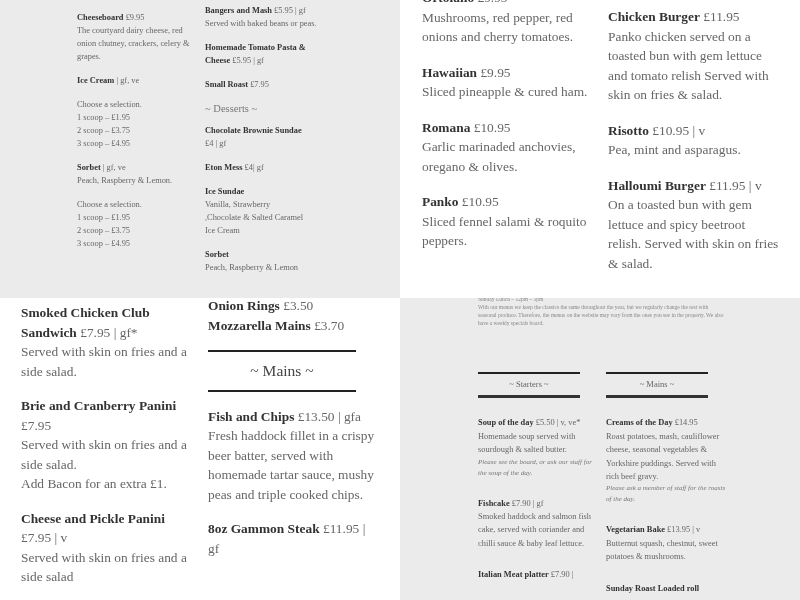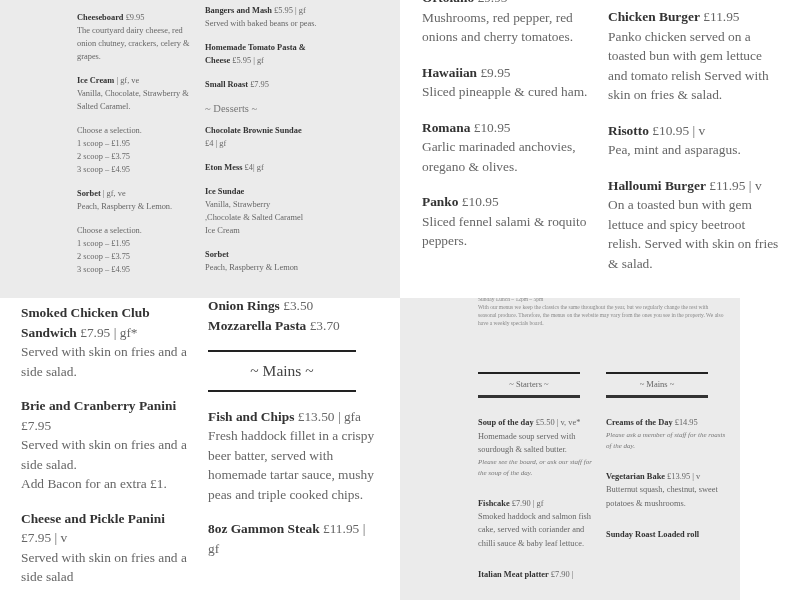--- a/index.html
+++ b/index.html
@@ -2,21 +2,21 @@
 <html><head>
 <meta charset="utf-8">
 <style>
   * { box-sizing: border-box; margin: 0; padding: 0; }
   html, body { width: 800px; height: 600px; overflow: hidden; background: #fff; }
   body { font-family: "DejaVu Serif", "Liberation Serif", serif; position: relative; color: #555; }
   .quad { position: absolute; overflow: hidden; }
   .q1 { left: 0; top: 0; width: 400px; height: 298px; background: #ebebeb; }
   .q2 { left: 400px; top: 0; width: 400px; height: 298px; background: #ffffff; }
   .q3 { left: 0; top: 298px; width: 400px; height: 302px; background: #ffffff; }
-  .q4 { left: 400px; top: 298px; width: 340px; height: 302px; background: #ebebeb; }
+  .q4 { left: 400px; top: 298px; width: 400px; height: 302px; background: #ebebeb; }
 
   .col { position: absolute; }
   .item { margin-bottom: 10px; }
   .name { font-weight: bold; color: #333; }
   .price { color: #666; font-weight: normal; }
   .desc { color: #666; }
   .note { font-style: italic; color: #777; }
   .rule { border-top: 2px solid #222; }
   .rule.thick { border-top: 3px solid #333; }
 
@@ -47,21 +47,20 @@
 <div class="quad q1">
   <div class="col" style="left:77px; top:11px; width:122px;">
     <div class="item">
       <span class="name">Cheeseboard</span>
       <span class="price">£9.95</span>
       <div class="desc">The courtyard dairy cheese, red onion chutney, crackers, celery &amp; grapes.</div>
     </div>
     <div class="item">
       <span class="name">Ice Cream</span>
       <span class="price">| gf, ve</span>
-      <div class="desc">Vanilla, Chocolate, Strawberry &amp; Salted Caramel.</div>
     </div>
     <div class="item desc">
       <div>Choose a selection.</div>
       <div>1 scoop – £1.95</div>
       <div>2 scoop – £3.75</div>
       <div>3 scoop – £4.95</div>
     </div>
     <div class="item">
       <span class="name">Sorbet</span>
       <span class="price">| gf, ve</span>
@@ -171,21 +170,21 @@
       <div class="desc">Served with skin on fries and a side salad</div>
     </div>
   </div>
 
   <div class="col" style="left:208px; top:-2px; width:168px;">
     <div>
       <span class="name">Onion Rings</span>
       <span class="price">£3.50</span>
     </div>
     <div>
-      <span class="name">Mozzarella Pasta</span>
+      <span class="name">Mozzarella Mains</span>
       <span class="price">£3.70</span>
     </div>
     <div class="rule" style="width:148px; margin-top:15px;"></div>
     <div class="section-heading" style="width:148px;">~ Mains ~</div>
     <div class="rule" style="width:148px; margin-bottom:15px;"></div>
     <div class="item">
       <span class="name">Fish and Chips</span>
       <span class="price">£13.50 | gfa</span>
       <div class="desc">Fresh haddock fillet in a crispy beer batter, served with homemade tartar sauce, mushy peas and triple cooked chips.</div>
     </div>
@@ -223,20 +222,21 @@
     </div>
   </div>
 
   <div class="col" style="left:206px; top:74px; width:122px;">
     <div class="rule" style="width:102px;"></div>
     <div class="section-heading" style="width:102px;">~ Mains ~</div>
     <div class="rule thick" style="width:102px; margin-bottom:8px;"></div>
     <div class="item">
       <span class="name">Creams of the Day</span>
       <span class="price">£14.95</span>
+      <div class="desc">Roast potatoes, mash, cauliflower cheese, seasonal vegetables &amp; Yorkshire puddings. Served with rich beef gravy.</div>
       <div class="note">Please ask a member of staff for the roasts of the day.</div>
     </div>
     <div class="item">
       <span class="name">Vegetarian Bake</span>
       <span class="price">£13.95 | v</span>
       <div class="desc">Butternut squash, chestnut, sweet potatoes &amp; mushrooms.</div>
     </div>
     <div class="item">
       <span class="name">Sunday Roast Loaded roll</span>
     </div>

